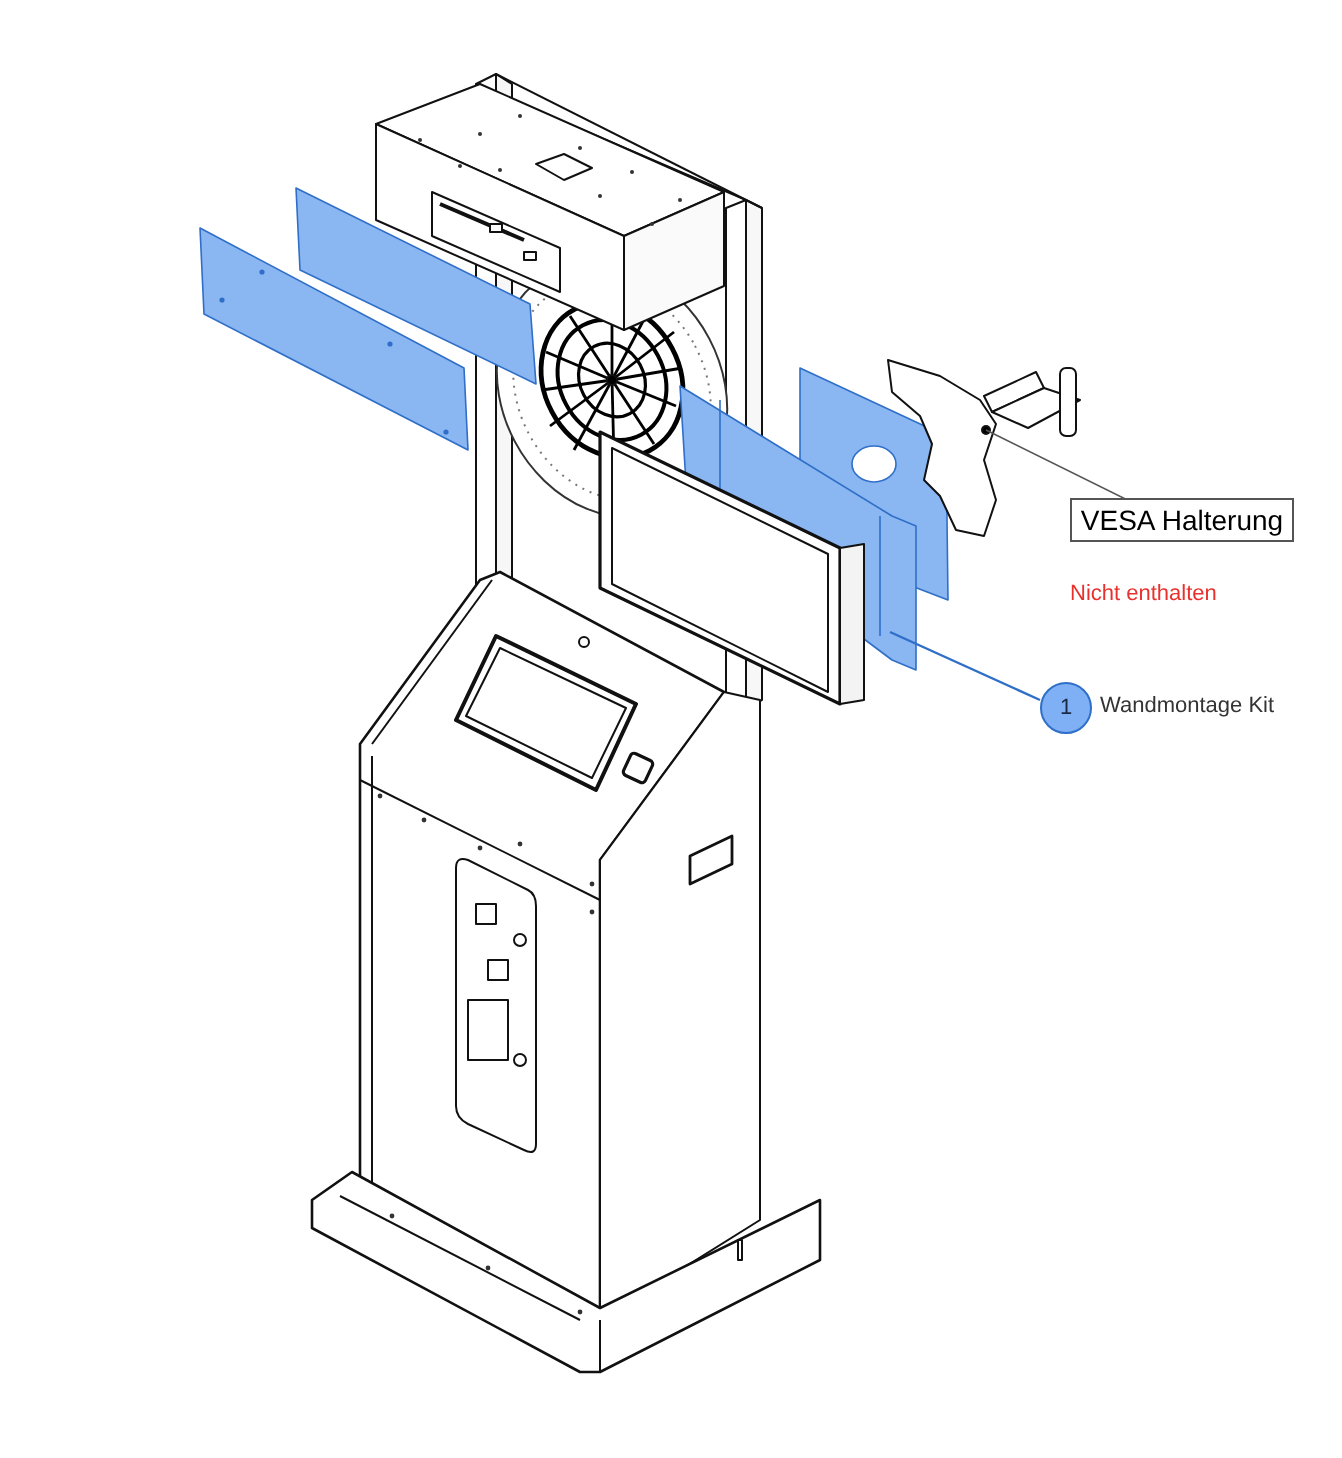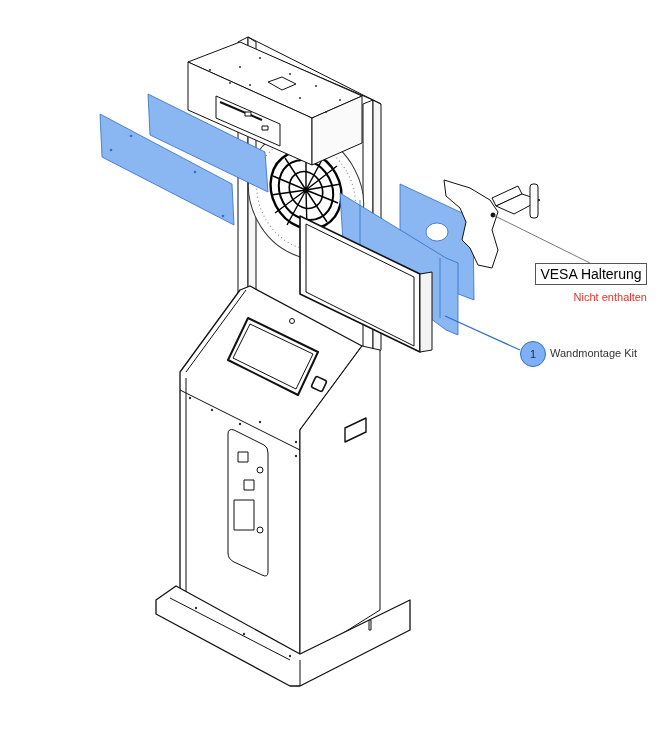--- a/index.html
+++ b/index.html
@@ -1,24 +1,24 @@
 <!DOCTYPE html>
 <html><head>
 <meta charset="utf-8">
 <style>
   html, body { margin:0; padding:0; background:#ffffff; }
   body { width:671px; height:729px; position:relative; overflow:hidden; font-family:"Liberation Sans", sans-serif; }
   #stage { position:absolute; left:0; top:0; width:671px; height:729px; }
   .label-box {
-    position:absolute; left:535px; top:263px; width:112px; height:22px;
+    position:absolute; left:535px; top:249px; width:112px; height:22px;
     border:1px solid #555; background:#fff; box-sizing:border-box;
     font-size:14px; color:#000; text-align:center; line-height:20px;
   }
   .note {
-    position:absolute; left:535px; top:291px; width:112px; text-align:right;
+    position:absolute; left:535px; top:291px; width:112px; text-align:left;
     font-size:11px; color:#e8312d;
   }
   .callout-circle {
     position:absolute; left:520px; top:341px; width:26px; height:26px; border-radius:50%;
     background:#7fb0f5; border:1.2px solid #2f6fc7; box-sizing:border-box;
     font-size:11px; color:#1a2a44; text-align:center; line-height:24px;
   }
   .callout-text {
     position:absolute; left:550px; top:347px; font-size:11px; color:#333; white-space:nowrap;text-align:center;
   }

